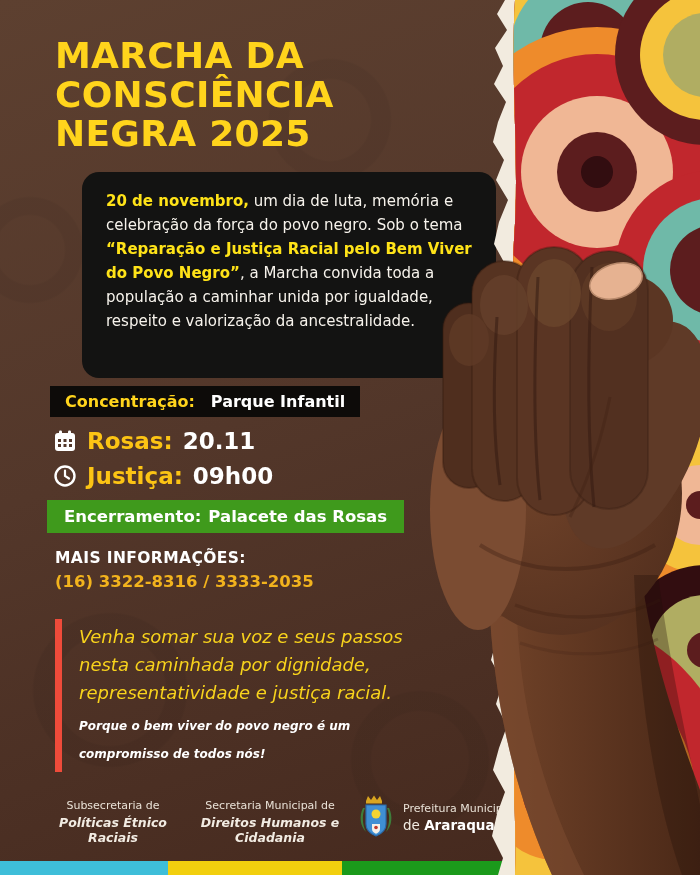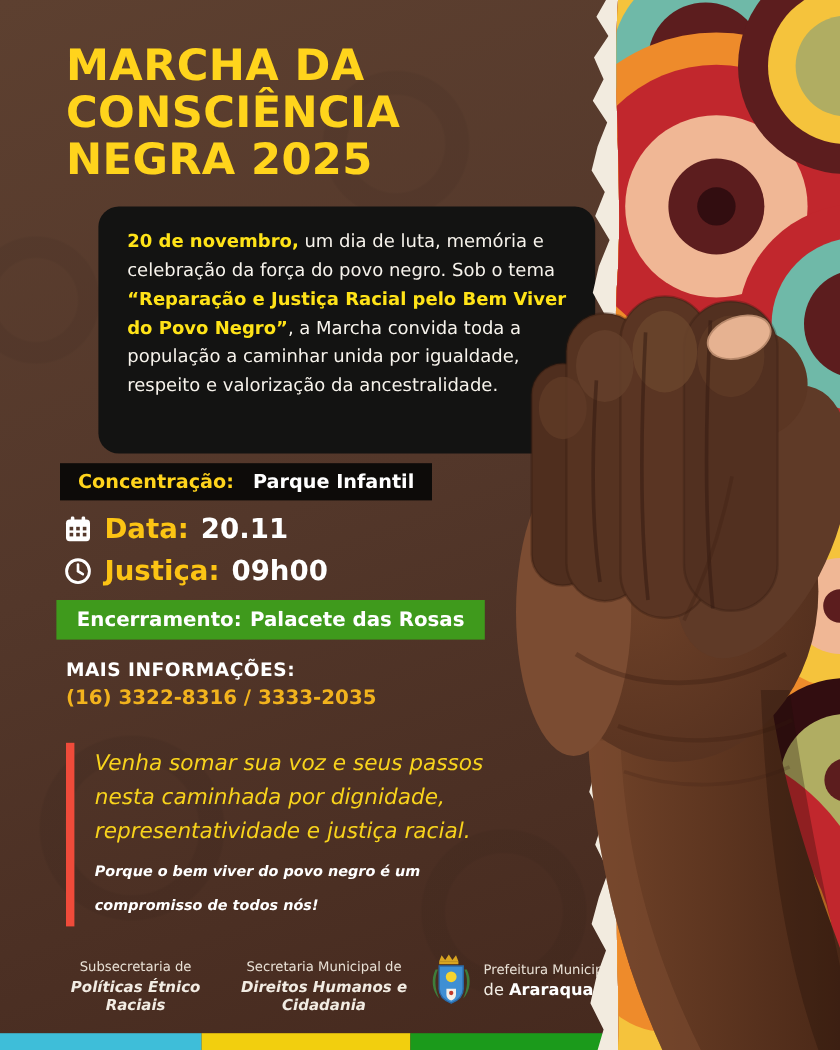--- a/index.html
+++ b/index.html
@@ -221,21 +221,21 @@
       <rect x="15" y="1.5" width="3" height="5" rx="1.2" fill="#fff"></rect>
       <g fill="#53372a">
           <rect x="5" y="10" width="3" height="3"></rect>
           <rect x="10.5" y="10" width="3" height="3"></rect>
           <rect x="16" y="10" width="3" height="3"></rect>
           <rect x="5" y="15" width="3" height="3"></rect>
           <rect x="10.5" y="15" width="3" height="3"></rect>
           <rect x="16" y="15" width="3" height="3"></rect>
         </g>
     </svg>
-    <span class="lbl">Data:</span>
+    <span class="lbl">Rosas:</span>
     <span class="val">20.11</span>
   </div>
 
   <div class="abs drow row-time">
     <svg class="ic" viewBox="0 0 24 24" aria-hidden="true">
       <circle cx="12" cy="12" r="9.5" fill="none" stroke="#fff" stroke-width="2.4"></circle>
       <path d="M12,6.5 L12,12 L16,14.5" fill="none" stroke="#fff" stroke-width="2.2" stroke-linecap="round"></path>
     </svg>
     <span class="lbl">Justiça:</span>
     <span class="val">09h00</span>

